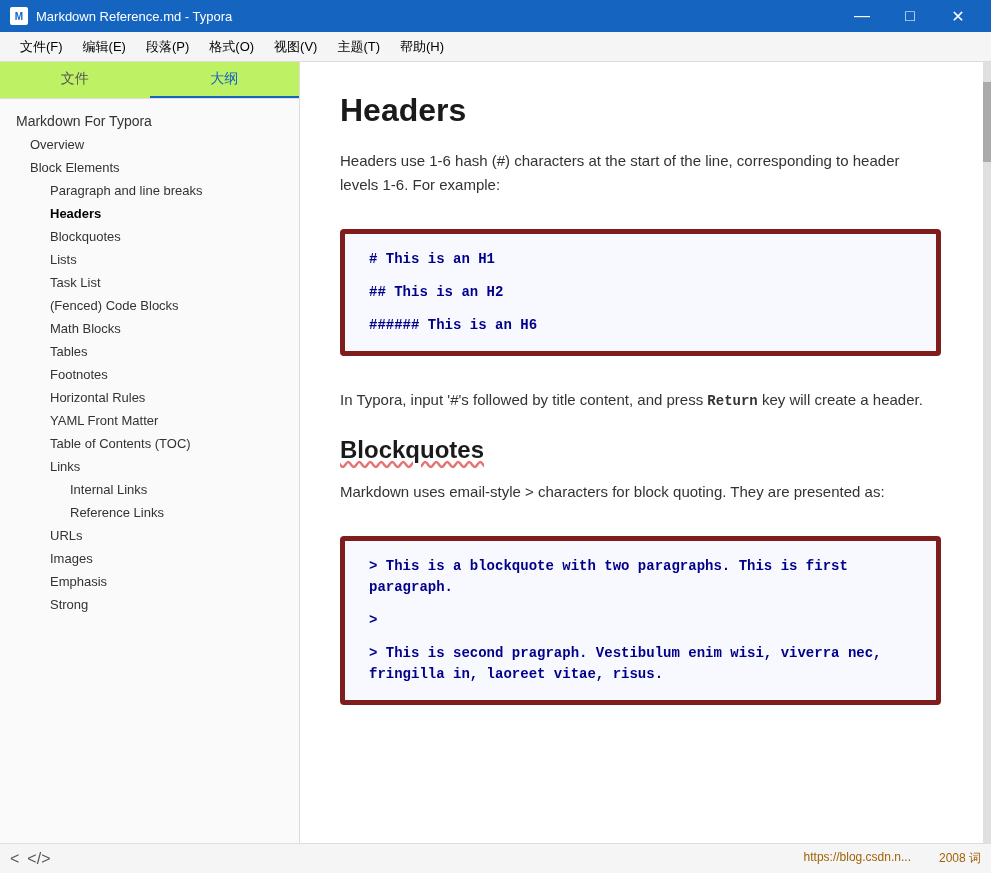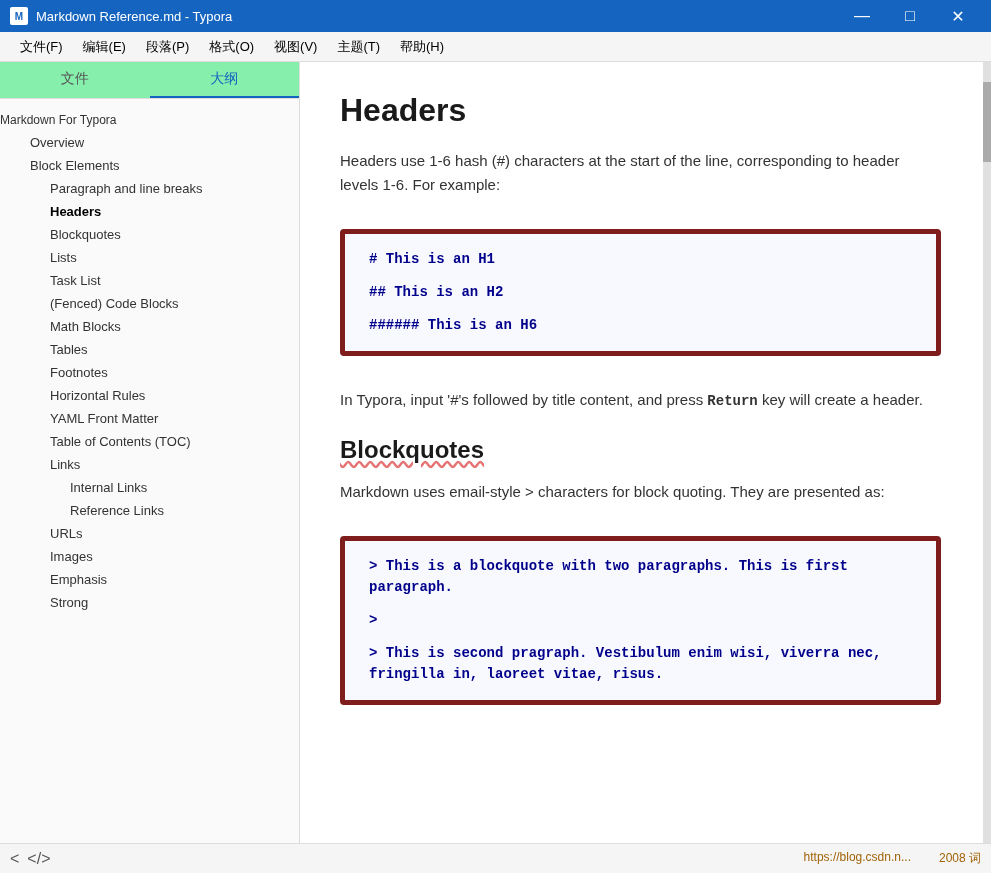--- a/index.html
+++ b/index.html
@@ -45,21 +45,21 @@
       background: #fafafa;
       border-right: 1px solid #ddd;
       display: flex;
       flex-direction: column;
       flex-shrink: 0;
     }
 
     .sidebar-tabs {
       display: flex;
       border-bottom: 1px solid #ddd;
-      background: #86efac;
+      background: #bef264;
     }
     .sidebar-tab {
       flex: 1;
       text-align: center;
       padding: 8px 0;
       font-size: 14px;
       cursor: pointer;
       color: #555;
     }
     .sidebar-tab.active {
@@ -77,21 +77,21 @@
     .sidebar-content::-webkit-scrollbar { width: 4px; }
     .sidebar-content::-webkit-scrollbar-thumb { background: #ccc; }
 
     .toc-item {
       padding: 4px 16px;
       font-size: 13px;
       cursor: pointer;
       color: #333;
       white-space: nowrap;
     }
-    .toc-item.level-1 { font-size: 12px; padding-left: 0; }
+    .toc-item.level-1 { font-size: 14px; padding-left: 16px; }
     .toc-item.level-2 { padding-left: 30px; }
     .toc-item.level-3 { padding-left: 50px; }
     .toc-item.level-4 { padding-left: 70px; }
     .toc-item.active { font-weight: bold; color: #000; }
 
     
     .content-area {
       flex: 1;
       display: flex;
       flex-direction: column;

